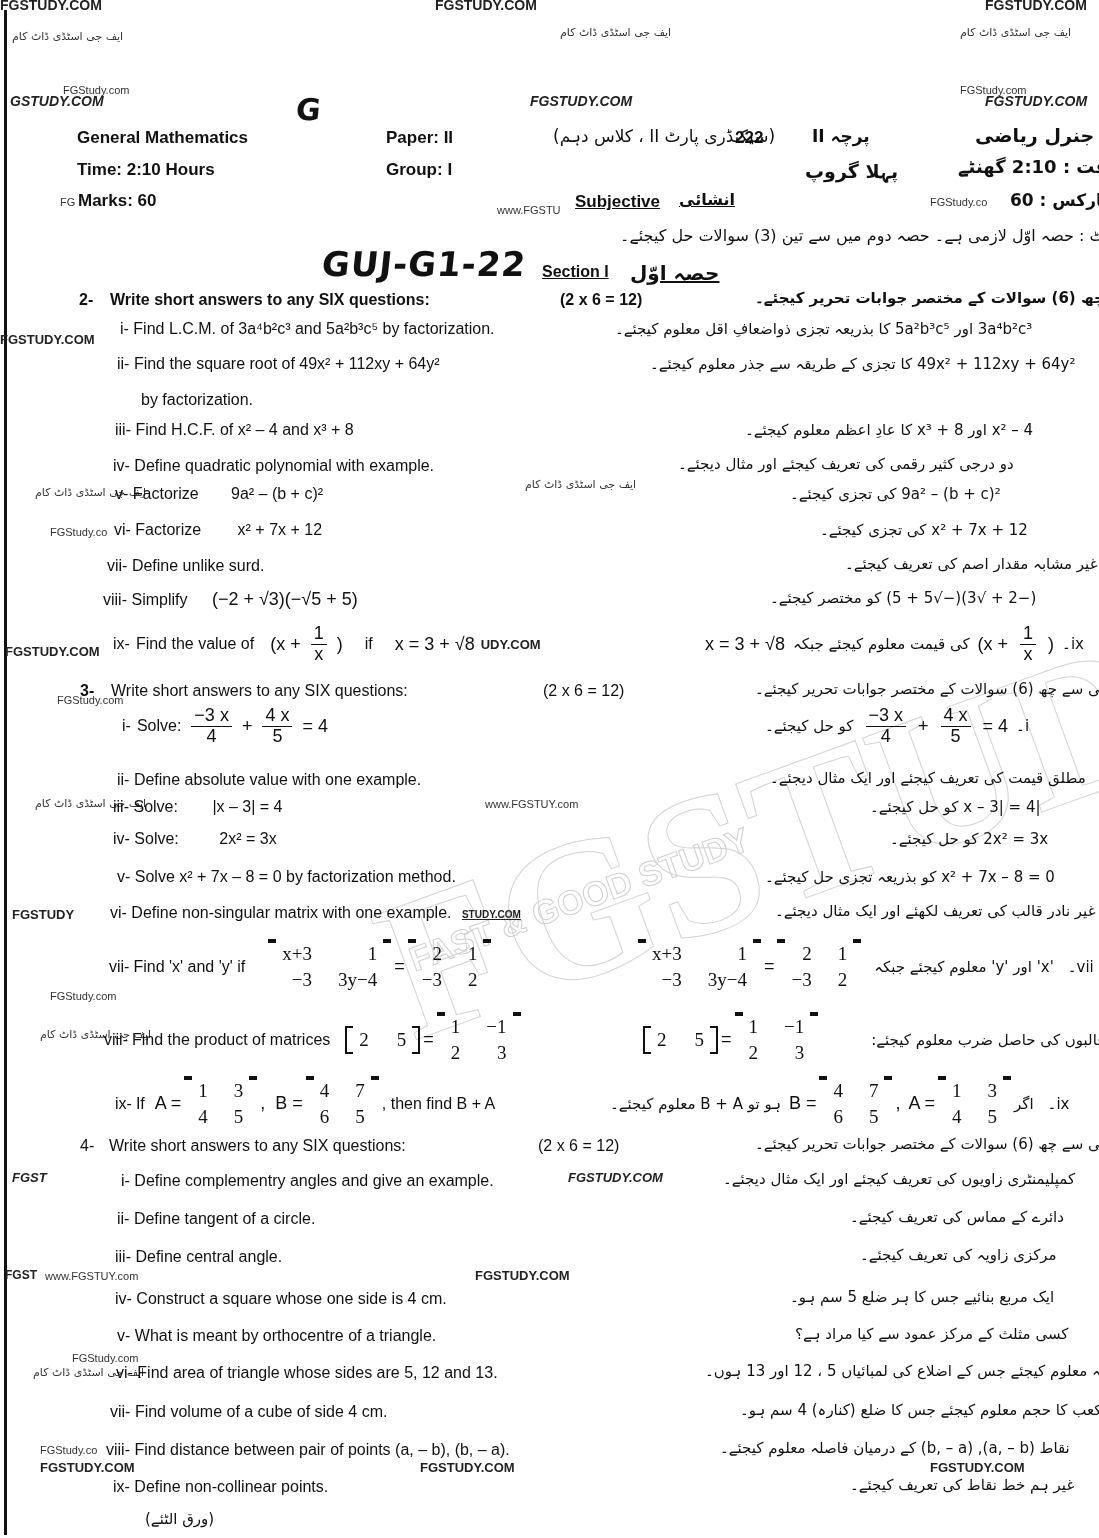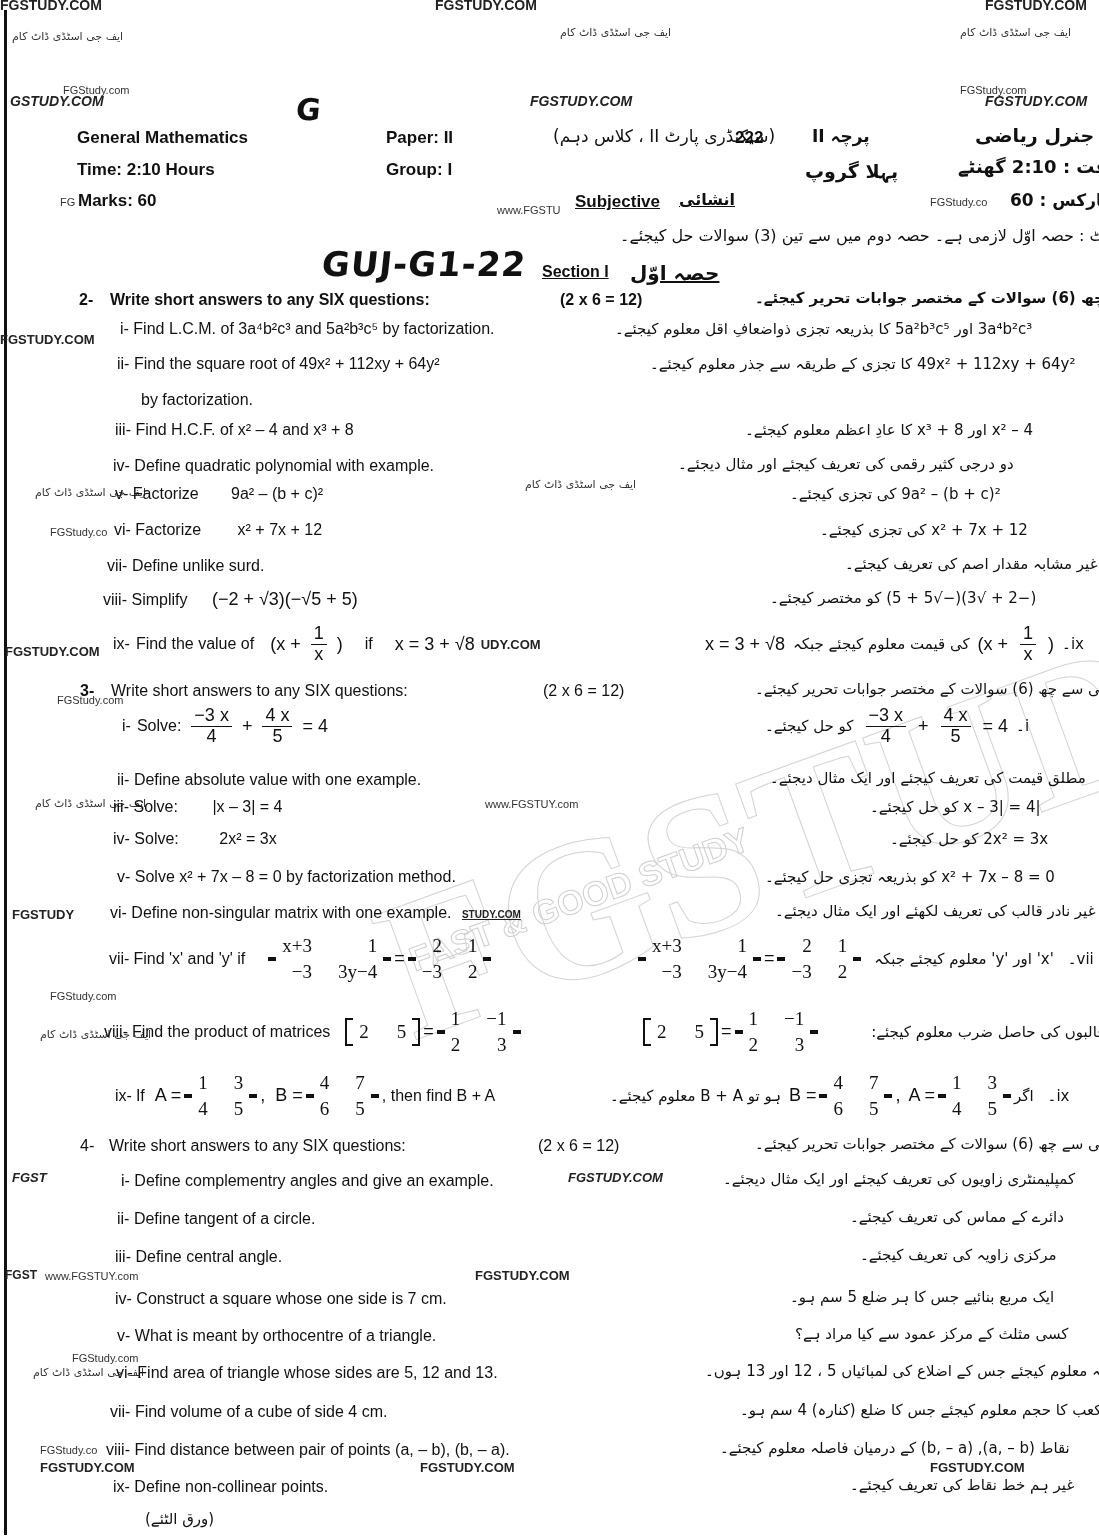--- a/index.html
+++ b/index.html
@@ -14,21 +14,21 @@
   .urdu { font-family: "DejaVu Sans", sans-serif; direction: rtl; font-size: 15px; }
   .urdu-small { font-family: "DejaVu Sans", sans-serif; direction: rtl; font-size: 11px; color:#333; }
   .hdr { font-weight: bold; font-size: 17px; }
   .q { font-size: 16px; }
   .qhead { font-size: 16px; font-weight: bold; }
   .math { font-family: Liberation Sans, sans-serif; font-size: 18px; }
   .u { text-decoration: underline; font-weight: bold; }
   .handwriting { font-family: "DejaVu Sans", sans-serif; font-weight: bold; font-size: 34px; letter-spacing: 1px; transform: skewX(-6deg); }
   .frac { display: inline-flex; flex-direction: column; align-items: center; vertical-align: middle; line-height: 1.1; margin: 0 4px; }
   .frac .num { border-bottom: 1px solid #111; padding: 0 3px; }
-  .matrix { display: inline-flex; vertical-align: middle; align-items: center; margin: 4px 3px; }
+  .matrix { display: inline-flex; vertical-align: middle; align-items: flex-start; margin: 12px 3px; }
   .matrix .br { width: 6px; border: 2px solid #111; }
   .matrix .br.l { border-right: none; }
   .matrix .br.r { border-left: none; }
   .matrix .cells { display: grid; grid-template-columns: auto auto; column-gap: 26px; padding: 2px 6px; font-family: "Liberation Serif", serif; font-size: 19px; line-height: 1.35; text-align: right; }
   .rowmat { display: inline-flex; align-items: center; vertical-align: middle; font-family: "Liberation Serif", serif; font-size: 19px; margin: 0 3px; }
   .rowmat .br { width: 6px; height: 24px; border: 2px solid #111; }
   .rowmat .br.l { border-right: none; }
   .rowmat .br.r { border-left: none; }
   .rowmat .cells { display: inline-flex; gap: 28px; padding: 0 6px; }
   .bg-watermark { position: absolute; font-family: "Liberation Serif", serif; font-size: 200px; font-weight: bold; color: transparent; -webkit-text-stroke: 1px #cfcfcf; transform: rotate(-20deg); opacity: .9; }
@@ -422,21 +422,21 @@
   <span>Define central angle.</span>
 </div>
 <div class="abs urdu" style="left:860px; top:1246px;">مرکزی زاویہ کی تعریف کیجئے۔</div>
 
 <div class="abs wm-bold" style="left:5px; top:1268px; font-size:12px;">FGST</div>
 <div class="abs wm-small" style="left:45px; top:1270px;">www.FGSTUY.com</div>
 <div class="abs wm-bold" style="left:475px; top:1268px; font-size:13px;">FGSTUDY.COM</div>
 
 <div class="abs q" style="left:115px; top:1290px;">
   <span>iv-</span>
-  <span>Construct a square whose one side is  7 cm.</span>
+  <span>Construct a square whose one side is  4 cm.</span>
 </div>
 <div class="abs urdu" style="left:790px; top:1288px;">ایک مربع بنائیے جس کا ہر ضلع 5 سم ہو۔</div>
 
 <div class="abs q" style="left:117px; top:1327px;">
   <span>v-</span>
   <span>What is meant by orthocentre of a triangle.</span>
 </div>
 <div class="abs urdu" style="left:795px; top:1325px;">کسی مثلث کے مرکز عمود سے کیا مراد ہے؟</div>
 
 <div class="abs wm-small" style="left:72px; top:1352px;">FGStudy.com</div>

